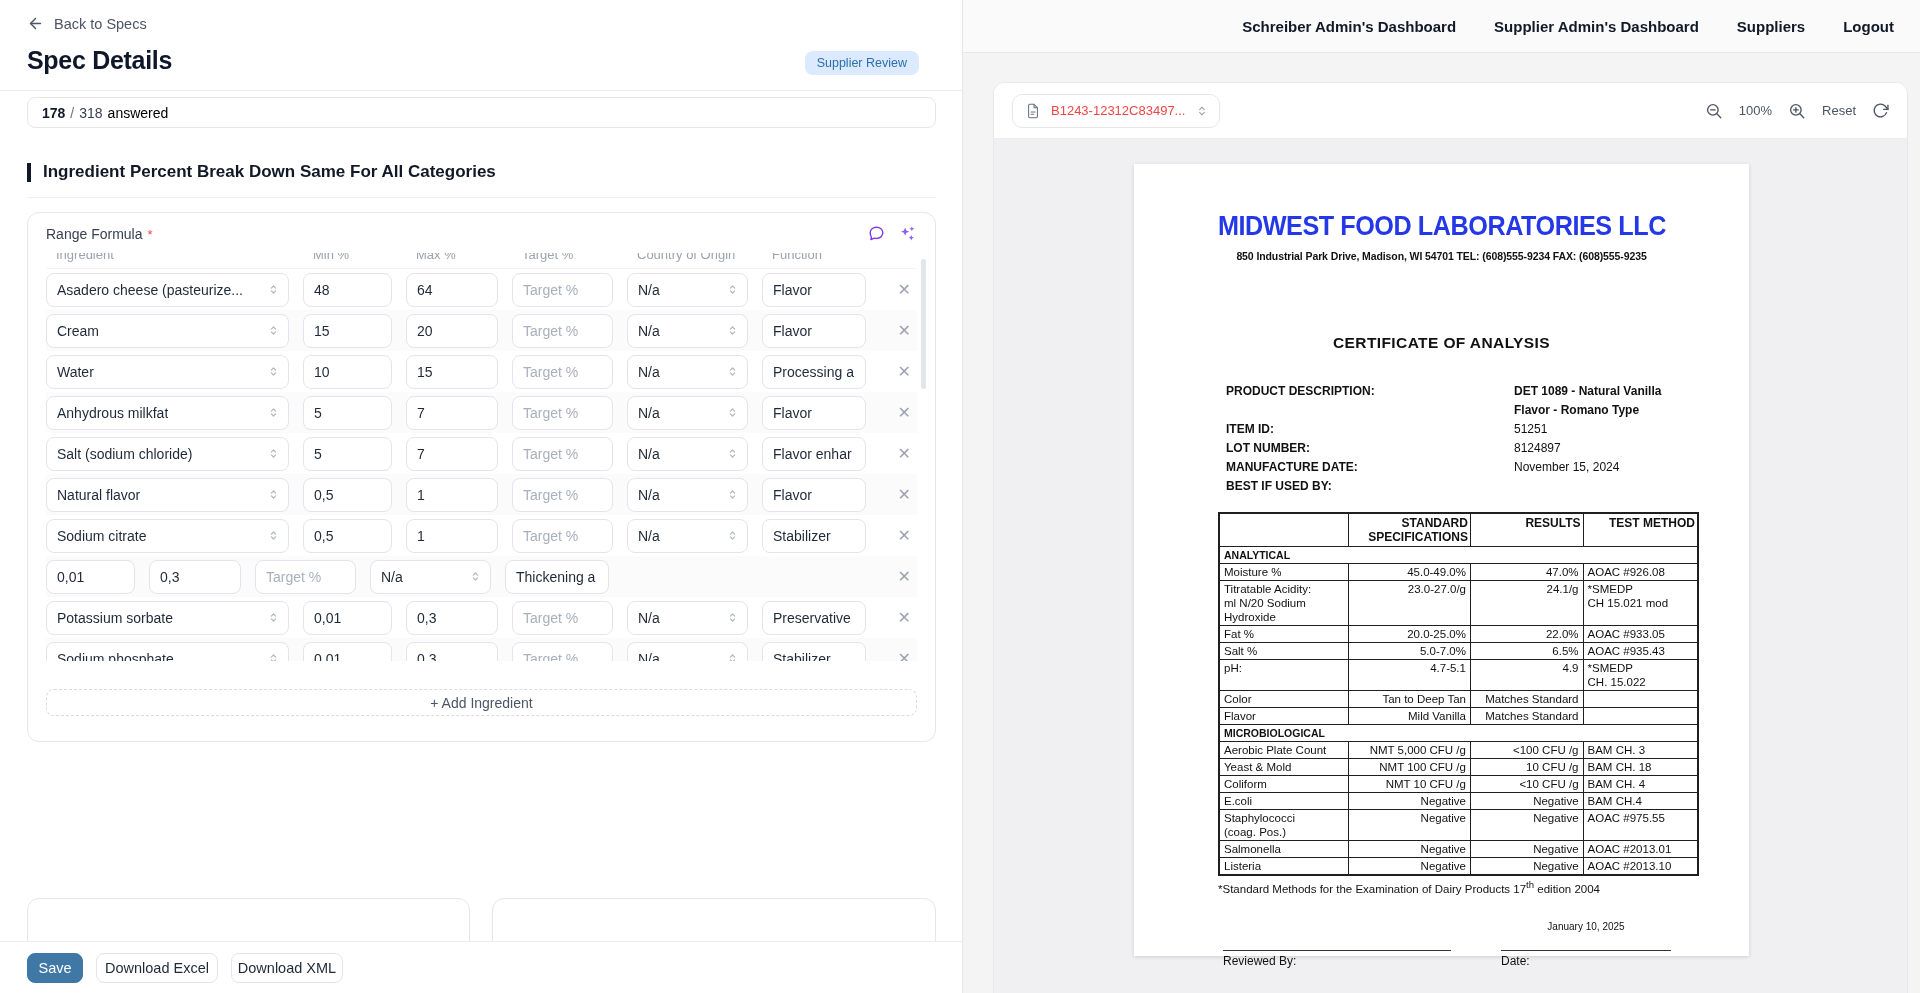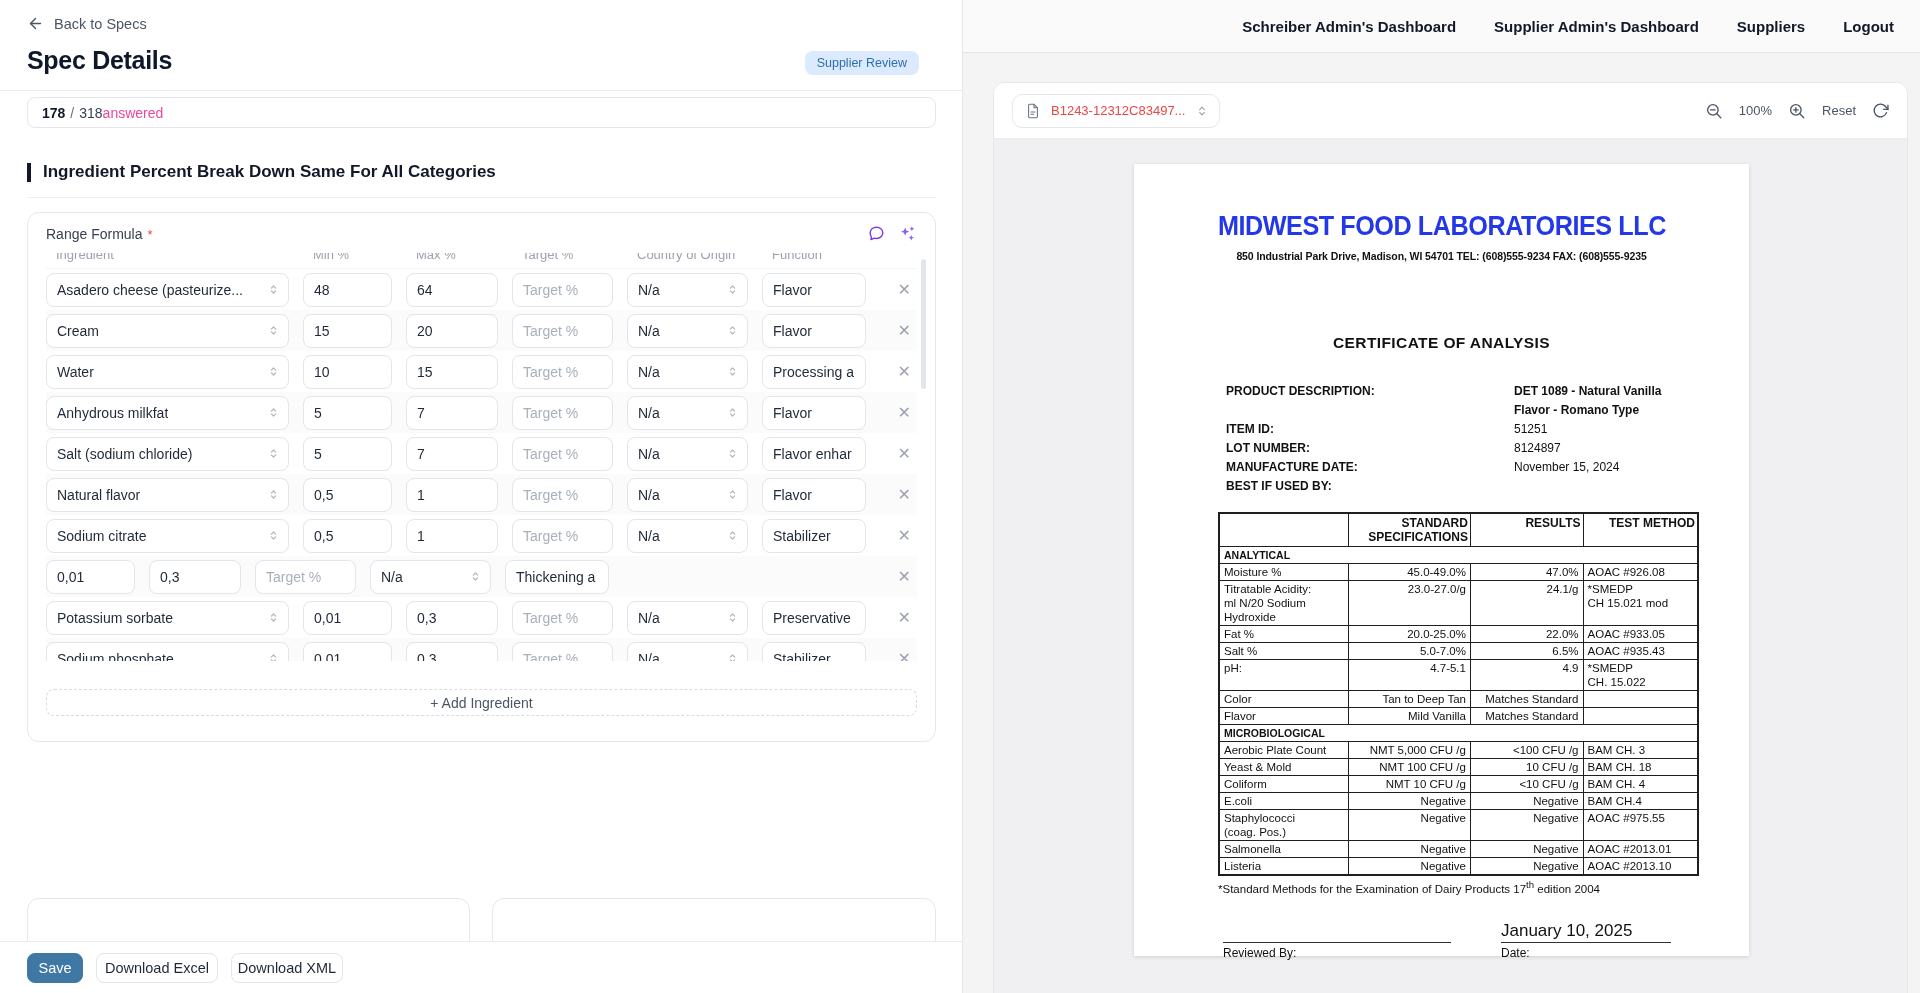--- a/index.html
+++ b/index.html
@@ -37,33 +37,33 @@
   tr.sec-row td { font-weight:700; font-size:10.5px; padding:1px 4px; }
   td.c-name { text-align:left; white-space:pre-line; }
   td.c-spec, td.c-res { text-align:right; white-space:pre-line; }
   td.c-meth { text-align:left; white-space:pre-line; padding-left:8px; }
 
   .coa-footnote { margin:3px 0 0 84px; font-size:11.5px; color:#111; }
   .coa-sign { display:flex; margin:26px 0 0 89px; align-items:flex-end; gap:50px; font-size:12px; color:#111; }
   .sig-block .sig-line { border-bottom:1px solid #333; }
   .sig-block .sig-label { margin-top:3px; }
   .sig-left .sig-line { width:228px; height:14px; }
-  .sig-right .sig-line { width:170px; text-align:left; font-size:17px; padding-bottom:1px; }
+  .sig-right .sig-line { width:170px; text-align:center; font-size:10px; padding-bottom:18px; }
 
   
   .left-panel { position:absolute; left:0; top:0; width:963px; height:993px; background:#fff; border-right:1px solid #e5e7eb; }
   .back-row { position:absolute; top:15px; left:27px; display:flex; align-items:center; gap:10px; color:#4b5563; font-size:14.5px; cursor:pointer; }
   .page-title { position:absolute; top:46px; left:27px; font-size:25px; font-weight:700; color:#0f172a; letter-spacing:-.3px; }
   .status-badge { position:absolute; top:51px; right:43px; background:#dbeafe; color:#2e6fad; font-size:12.5px; padding:5px 12px; border-radius:8px; }
   .hdr-divider { position:absolute; top:90px; left:0; width:100%; height:1px; background:#e9ecef; }
 
   .progress-card { position:absolute; top:97px; left:27px; width:909px; height:31px; border:1px solid #e5e7eb; border-radius:8px; display:flex; align-items:center; padding-left:14px; font-size:14px; color:#374151; }
   .progress-card .p-num { font-weight:700; color:#111827; }
   .progress-card .p-sep { margin:0 5px; color:#6b7280; }
-  .progress-card .p-label { color:#ec4899; }
+  .progress-card .p-label { margin-left:5px; color:#000000; }
 
   .section-row { position:absolute; top:162px; left:27px; display:flex; align-items:center; gap:12px; }
   .section-bar { width:4px; height:19px; background:#111827; }
   .section-title { font-size:17px; font-weight:700; color:#111827; }
   .section-divider { position:absolute; top:197px; left:27px; width:909px; height:1px; background:#eceef1; }
 
   .range-card { position:absolute; top:212px; left:27px; width:909px; height:530px; border:1px solid #e5e7eb; border-radius:12px; background:#fff; }
   .range-label-row { position:absolute; top:13px; left:18px; display:flex; align-items:center; gap:5px; font-size:14px; color:#374151; }
   .req-mark { color:#ef4444; font-size:13px; }
   .range-icons { position:absolute; top:11px; right:18px; display:flex; gap:12px; align-items:center; }

